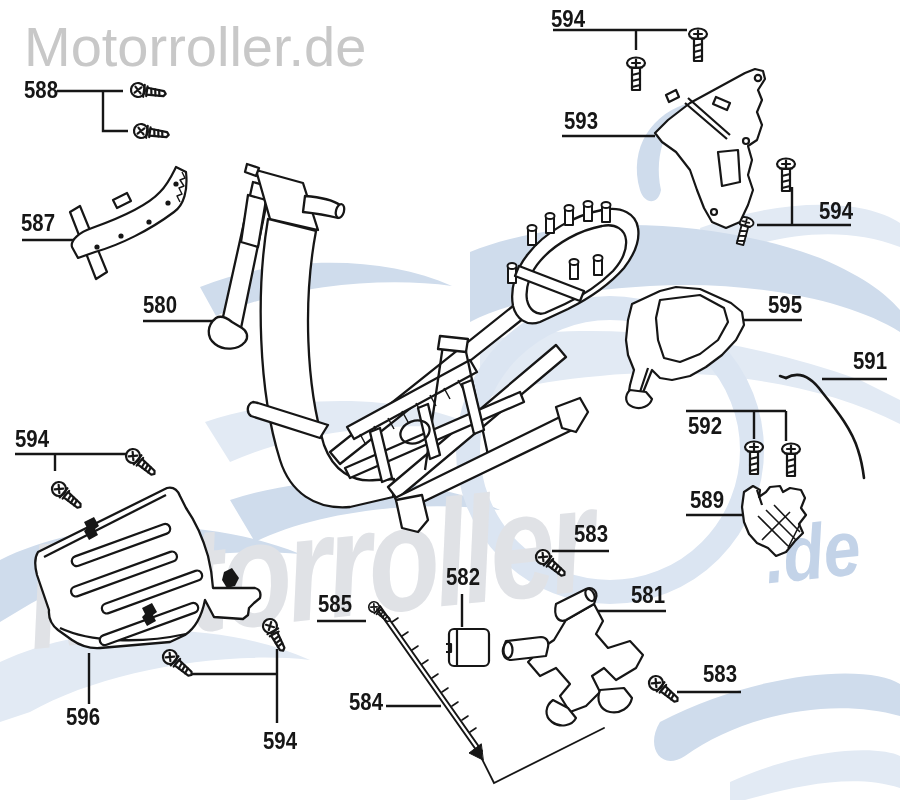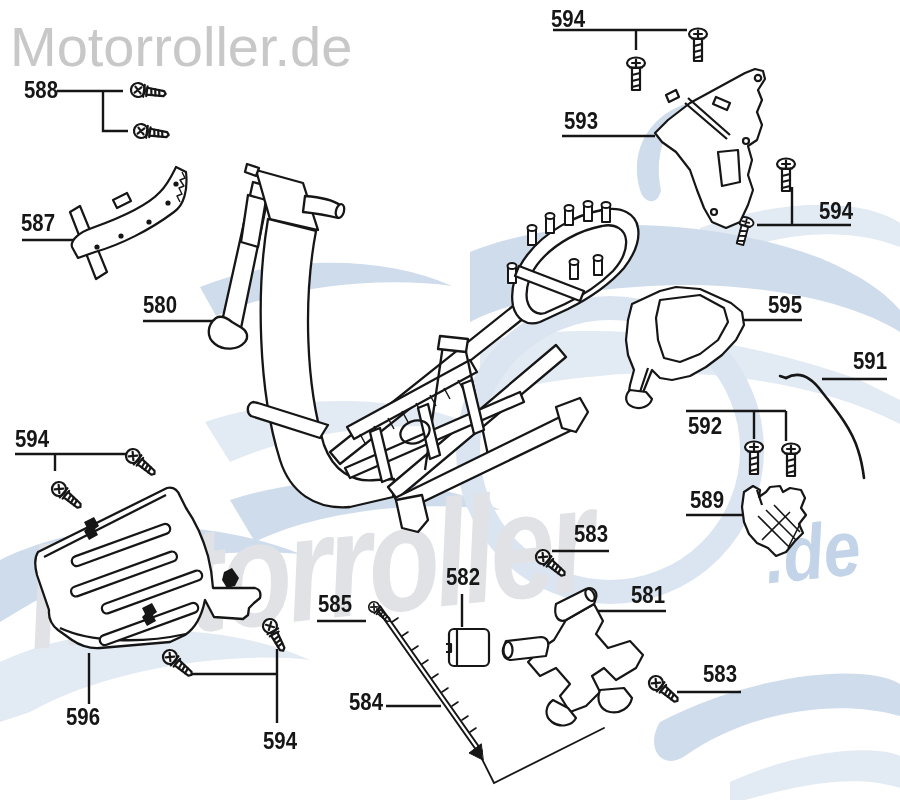--- a/index.html
+++ b/index.html
@@ -1,19 +1,19 @@
 <!DOCTYPE html>
 <html><head>
 <meta charset="utf-8">
 <style>
   html,body{margin:0;padding:0;background:#fff;}
   #stage{position:relative;width:900px;height:800px;background:#ffffff;overflow:hidden;
          font-family:"Liberation Sans", sans-serif;}
   svg{position:absolute;left:0;top:0;}
-  .logo{position:absolute;left:10px;top:14px;font-size:56px;font-weight:400;
+  .logo{position:absolute;left:24px;top:14px;font-size:56px;font-weight:400;
         color:#c8c8c8;letter-spacing:0px;white-space:nowrap;}
   .wm-big{position:absolute;left:18px;top:512px;font-size:150px;font-weight:bold;
         font-style:italic;color:#e0e2e6;white-space:nowrap;letter-spacing:-6px;
         transform:rotate(-6deg) scaleX(0.78);transform-origin:left top;}
   .wm-de{position:absolute;left:760px;top:512px;font-size:78px;font-weight:bold;
         font-style:italic;color:#c3d3e8;white-space:nowrap;
         transform:rotate(-6deg) scaleX(0.85);transform-origin:left top;}
   .callout{position:absolute;font-size:24px;font-weight:bold;color:#161616;
         transform:scaleX(0.85);transform-origin:left top;white-space:nowrap;
         line-height:1.0;}

